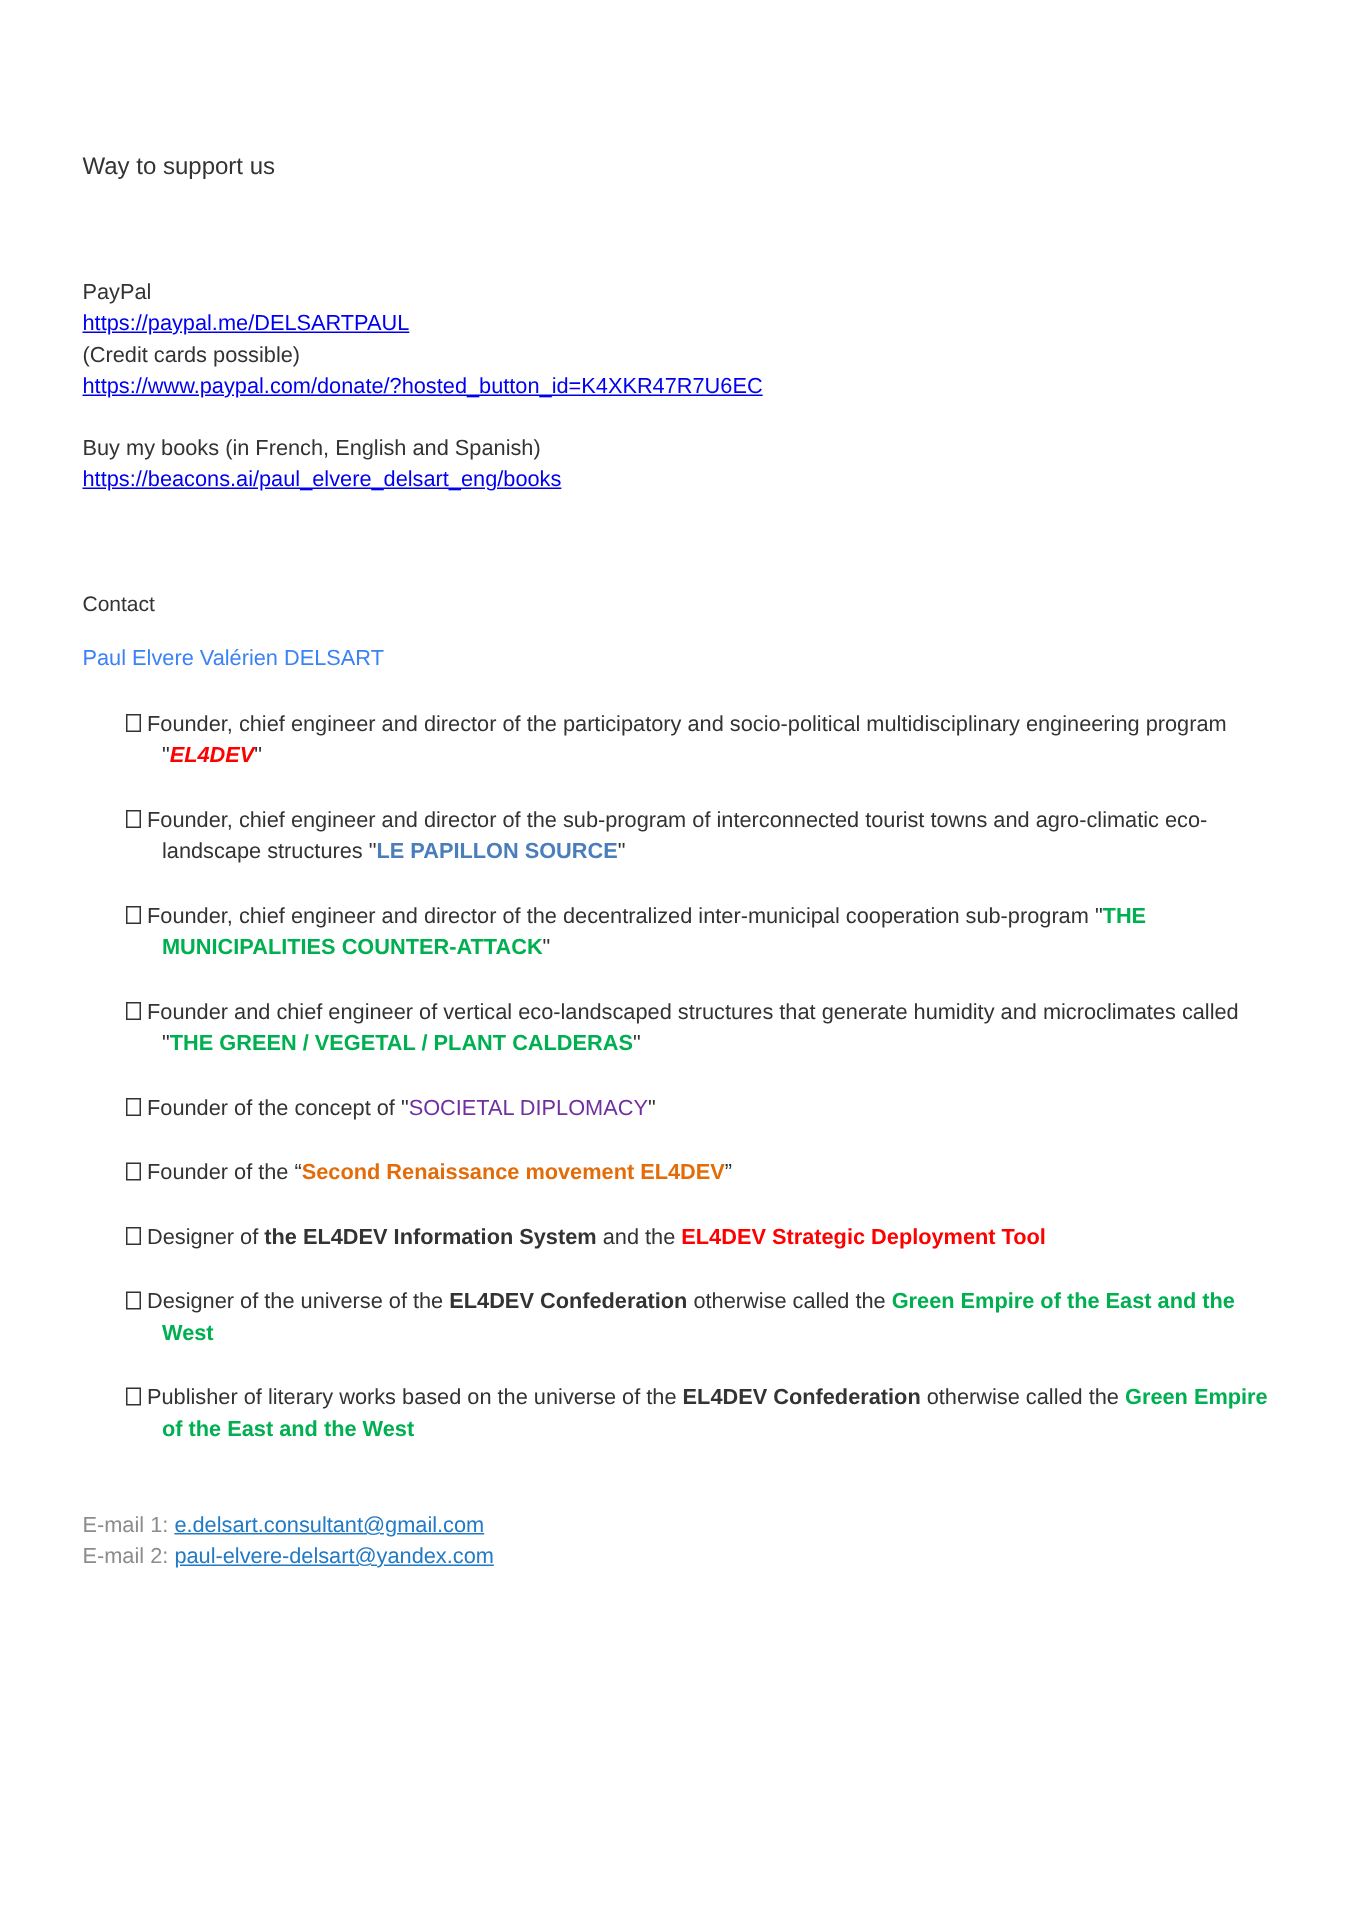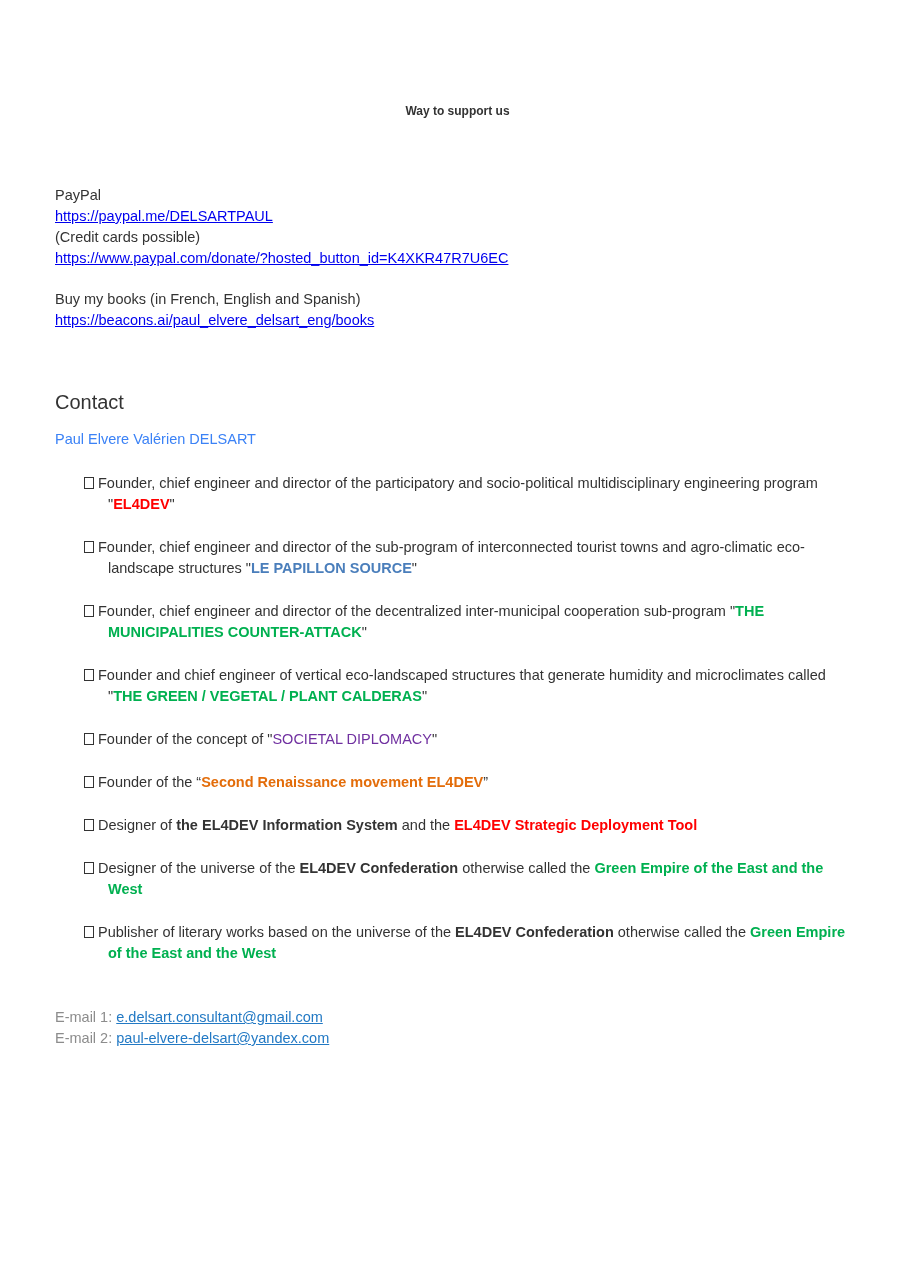--- a/index.html
+++ b/index.html
@@ -3,24 +3,24 @@
 <meta charset="utf-8">
 <style>
   html, body { margin: 0; padding: 0; background: #ffffff; }
   body {
     width: 905px; height: 1280px; overflow: hidden;
     font-family: "Liberation Sans", "DejaVu Sans", sans-serif;
     font-size: 14.5px; line-height: 21px; color: #333333;
   }
   .page { padding: 101px 45px 0 55px; }
 
-  .h-support { font-weight: 700; margin: 0; font-size: 12px; text-align: center; }
+  .h-support { font-weight: 400; margin: 0; font-size: 16px; }
   .paypal-block { margin-top: 63px; }
   .books-block { margin-top: 20px; }
-  .h-contact { margin: 61px 0 0 0; font-weight: 400; font-size: 20px; }
+  .h-contact { margin: 61px 0 0 0; font-weight: 400; font-size: 14px; }
   .name { margin-top: 16px; color: #3b82f6; }
 
   .line { display: block; }
   a { text-decoration: underline; cursor: pointer; }
   a.doc-link { color: #0000EE; }
   a.mail-link { color: #2279C4; }
 
   ul.roles {
     list-style: none;
     margin: 23px 0 22px 29px;
@@ -60,21 +60,21 @@
   <div class="books-block">
     <span class="line">Buy my books (in French, English and Spanish)</span>
     <span class="line"><a class="doc-link">https://beacons.ai/paul_elvere_delsart_eng/books</a></span>
   </div>
 
   <p class="h-contact">Contact</p>
 
   <div class="name">Paul Elvere Valérien DELSART</div>
 
   <ul class="roles">
-      <li class="role"><span class="cbox"></span><span>Founder, chief engineer and director of the participatory and socio-political multidisciplinary engineering program "</span><span style="color: rgb(255, 0, 0); font-weight: 700;">EL4DEV</span><span>"</span></li>
+      <li class="role"><span class="cbox"></span><span>Founder, chief engineer and director of the participatory and socio-political multidisciplinary engineering program "</span><span style="color: rgb(255, 0, 0); font-weight: 700; font-style: italic;">EL4DEV</span><span>"</span></li>
       <li class="role"><span class="cbox"></span><span>Founder, chief engineer and director of the sub-program of interconnected tourist towns and agro-climatic eco-landscape structures "</span><span style="color: rgb(74, 126, 187); font-weight: 700;">LE PAPILLON SOURCE</span><span>"</span></li>
       <li class="role"><span class="cbox"></span><span>Founder, chief engineer and director of the decentralized inter-municipal cooperation sub-program "</span><span style="color: rgb(0, 176, 80); font-weight: 700;">THE MUNICIPALITIES COUNTER-ATTACK</span><span>"</span></li>
       <li class="role"><span class="cbox"></span><span>Founder and chief engineer of vertical eco-landscaped structures that generate humidity and microclimates called "</span><span style="color: rgb(0, 176, 80); font-weight: 700;">THE GREEN / VEGETAL / PLANT CALDERAS</span><span>"</span></li>
       <li class="role"><span class="cbox"></span><span>Founder of the concept of "</span><span style="color: rgb(112, 48, 160); font-weight: 400;">SOCIETAL DIPLOMACY</span><span>"</span></li>
       <li class="role"><span class="cbox"></span><span>Founder of the “</span><span style="color: rgb(227, 108, 9); font-weight: 700;">Second Renaissance movement EL4DEV</span><span>”</span></li>
       <li class="role"><span class="cbox"></span><span>Designer of </span><span style="font-weight: 700;">the EL4DEV Information System</span><span> and the </span><span style="color: rgb(255, 0, 0); font-weight: 700;">EL4DEV Strategic Deployment Tool</span></li>
       <li class="role"><span class="cbox"></span><span>Designer of the universe of the </span><span style="font-weight: 700;">EL4DEV Confederation</span><span> otherwise called the </span><span style="color: rgb(0, 176, 80); font-weight: 700;">Green Empire of the East and the West</span></li>
       <li class="role"><span class="cbox"></span><span>Publisher of literary works based on the universe of the </span><span style="font-weight: 700;">EL4DEV Confederation</span><span> otherwise called the </span><span style="color: rgb(0, 176, 80); font-weight: 700;">Green Empire of the East and the West</span></li>
     </ul>
 

